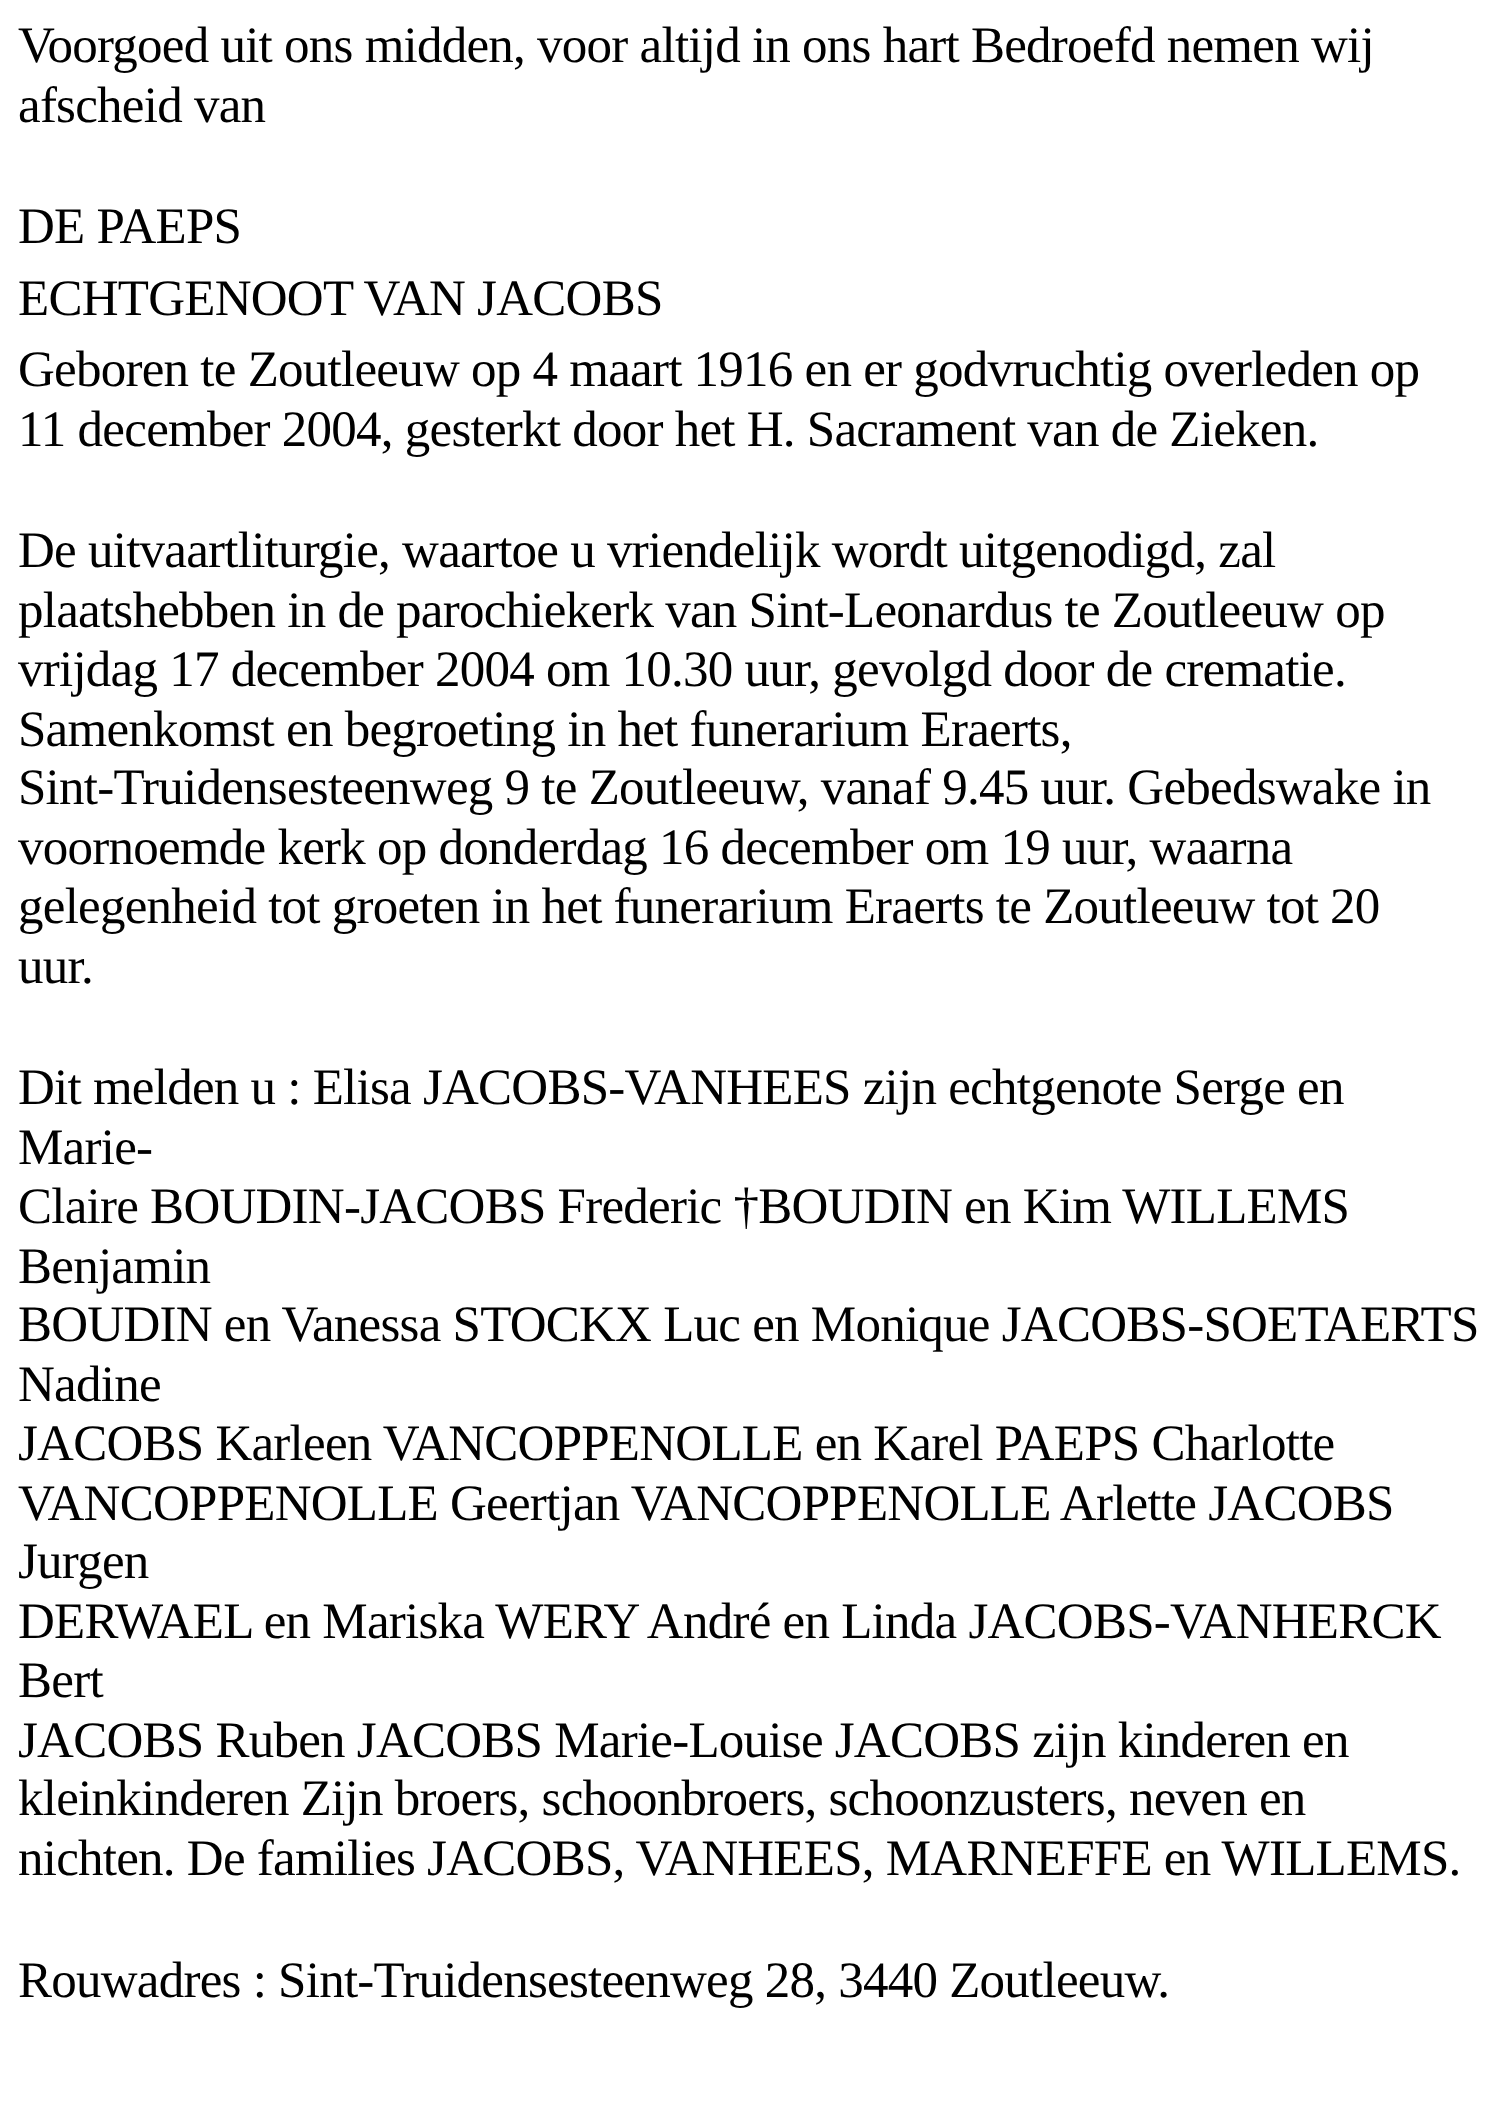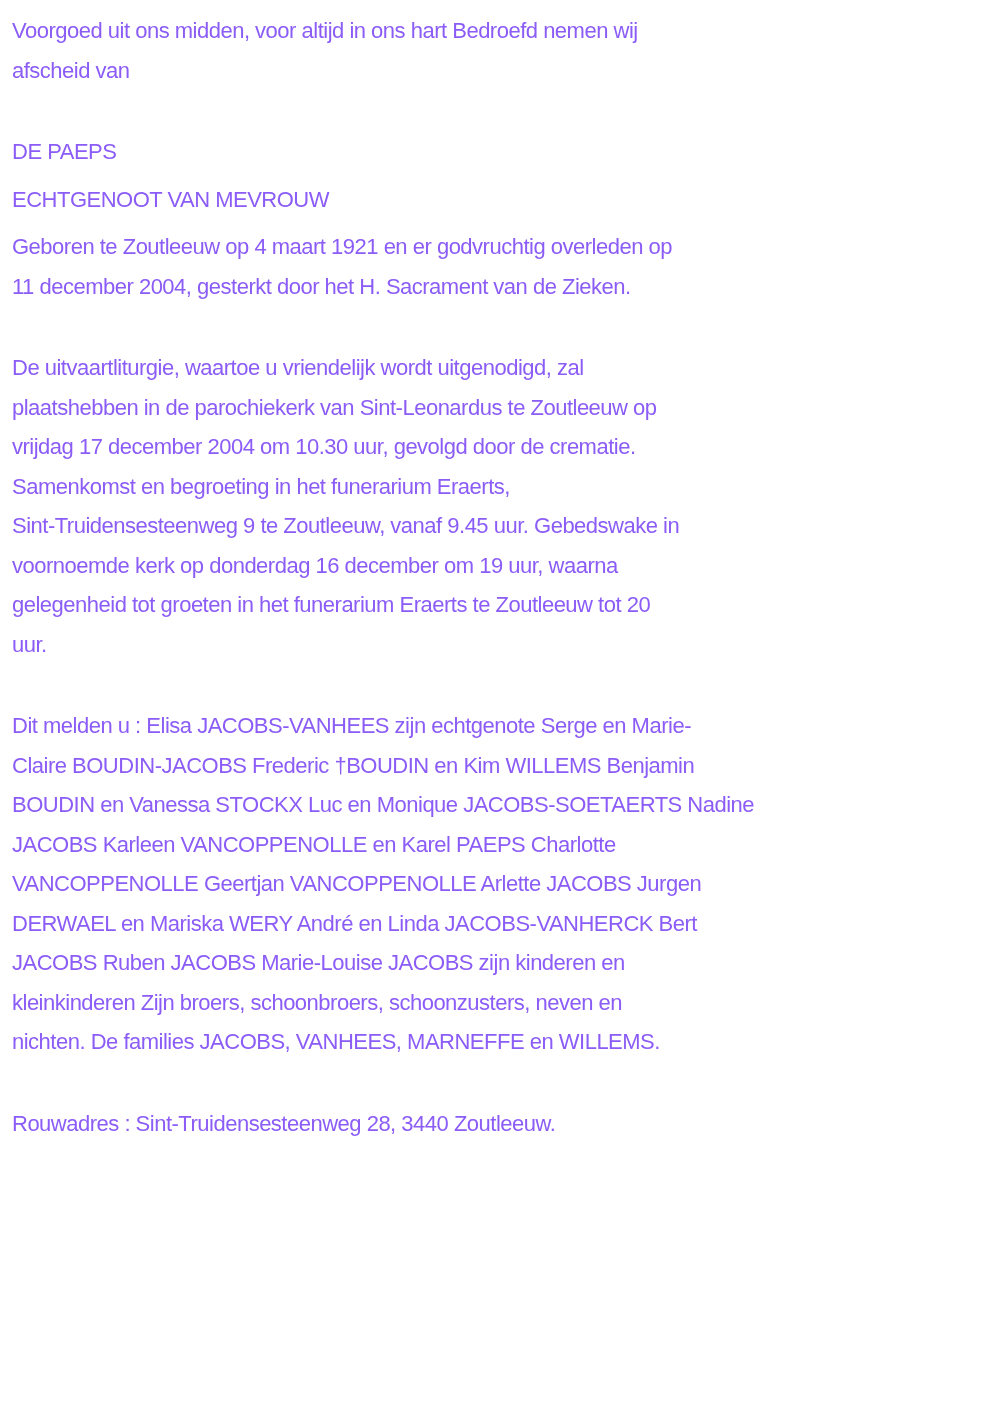--- a/index.html
+++ b/index.html
@@ -13,47 +13,47 @@
     width: 1000px;
     height: 1406px;
     margin: 0 auto;
     background: #ffffff;
     overflow: hidden;
     box-sizing: border-box;
     padding: 11px 12px 14px 12px;
   }
   .para {
     margin: 0 0 42px 0;
-    font-family: Liberation Sans, sans-serif;
-    font-size: 22px;
+    font-family: Liberation Serif, serif;
+    font-size: 34px;
     line-height: 39.5px;
     letter-spacing: -0.5px;
-    color: #8b5cf6;
+    color: #000000;
     white-space: pre-line;       
     font-weight: 400;
   }
   .para.tight { margin-bottom: 8px; }
   .para.bold  { font-weight: 700; }
   .para.last  { margin-bottom: 0; }
 </style>
 </head>
 <body>
 
 <main class="page">
 
   <p class="para">Voorgoed uit ons midden, voor altijd in ons hart Bedroefd nemen wij
 afscheid van</p>
 
   <p class="para tight">DE PAEPS</p>
 
 
-  <p class="para tight">ECHTGENOOT VAN MEVROUW</p>
+  <p class="para tight">ECHTGENOOT VAN JACOBS</p>
 
 
-  <p class="para">Geboren te Zoutleeuw op 4 maart 1921 en er godvruchtig overleden op
+  <p class="para">Geboren te Zoutleeuw op 4 maart 1916 en er godvruchtig overleden op
 11 december 2004, gesterkt door het H. Sacrament van de Zieken.</p>
 
   <p class="para">De uitvaartliturgie, waartoe u vriendelijk wordt uitgenodigd, zal
 plaatshebben in de parochiekerk van Sint-Leonardus te Zoutleeuw op
 vrijdag 17 december 2004 om 10.30 uur, gevolgd door de crematie.
 Samenkomst en begroeting in het funerarium Eraerts,
 Sint-Truidensesteenweg 9 te Zoutleeuw, vanaf 9.45 uur. Gebedswake in
 voornoemde kerk op donderdag 16 december om 19 uur, waarna
 gelegenheid tot groeten in het funerarium Eraerts te Zoutleeuw tot 20
 uur.</p>

